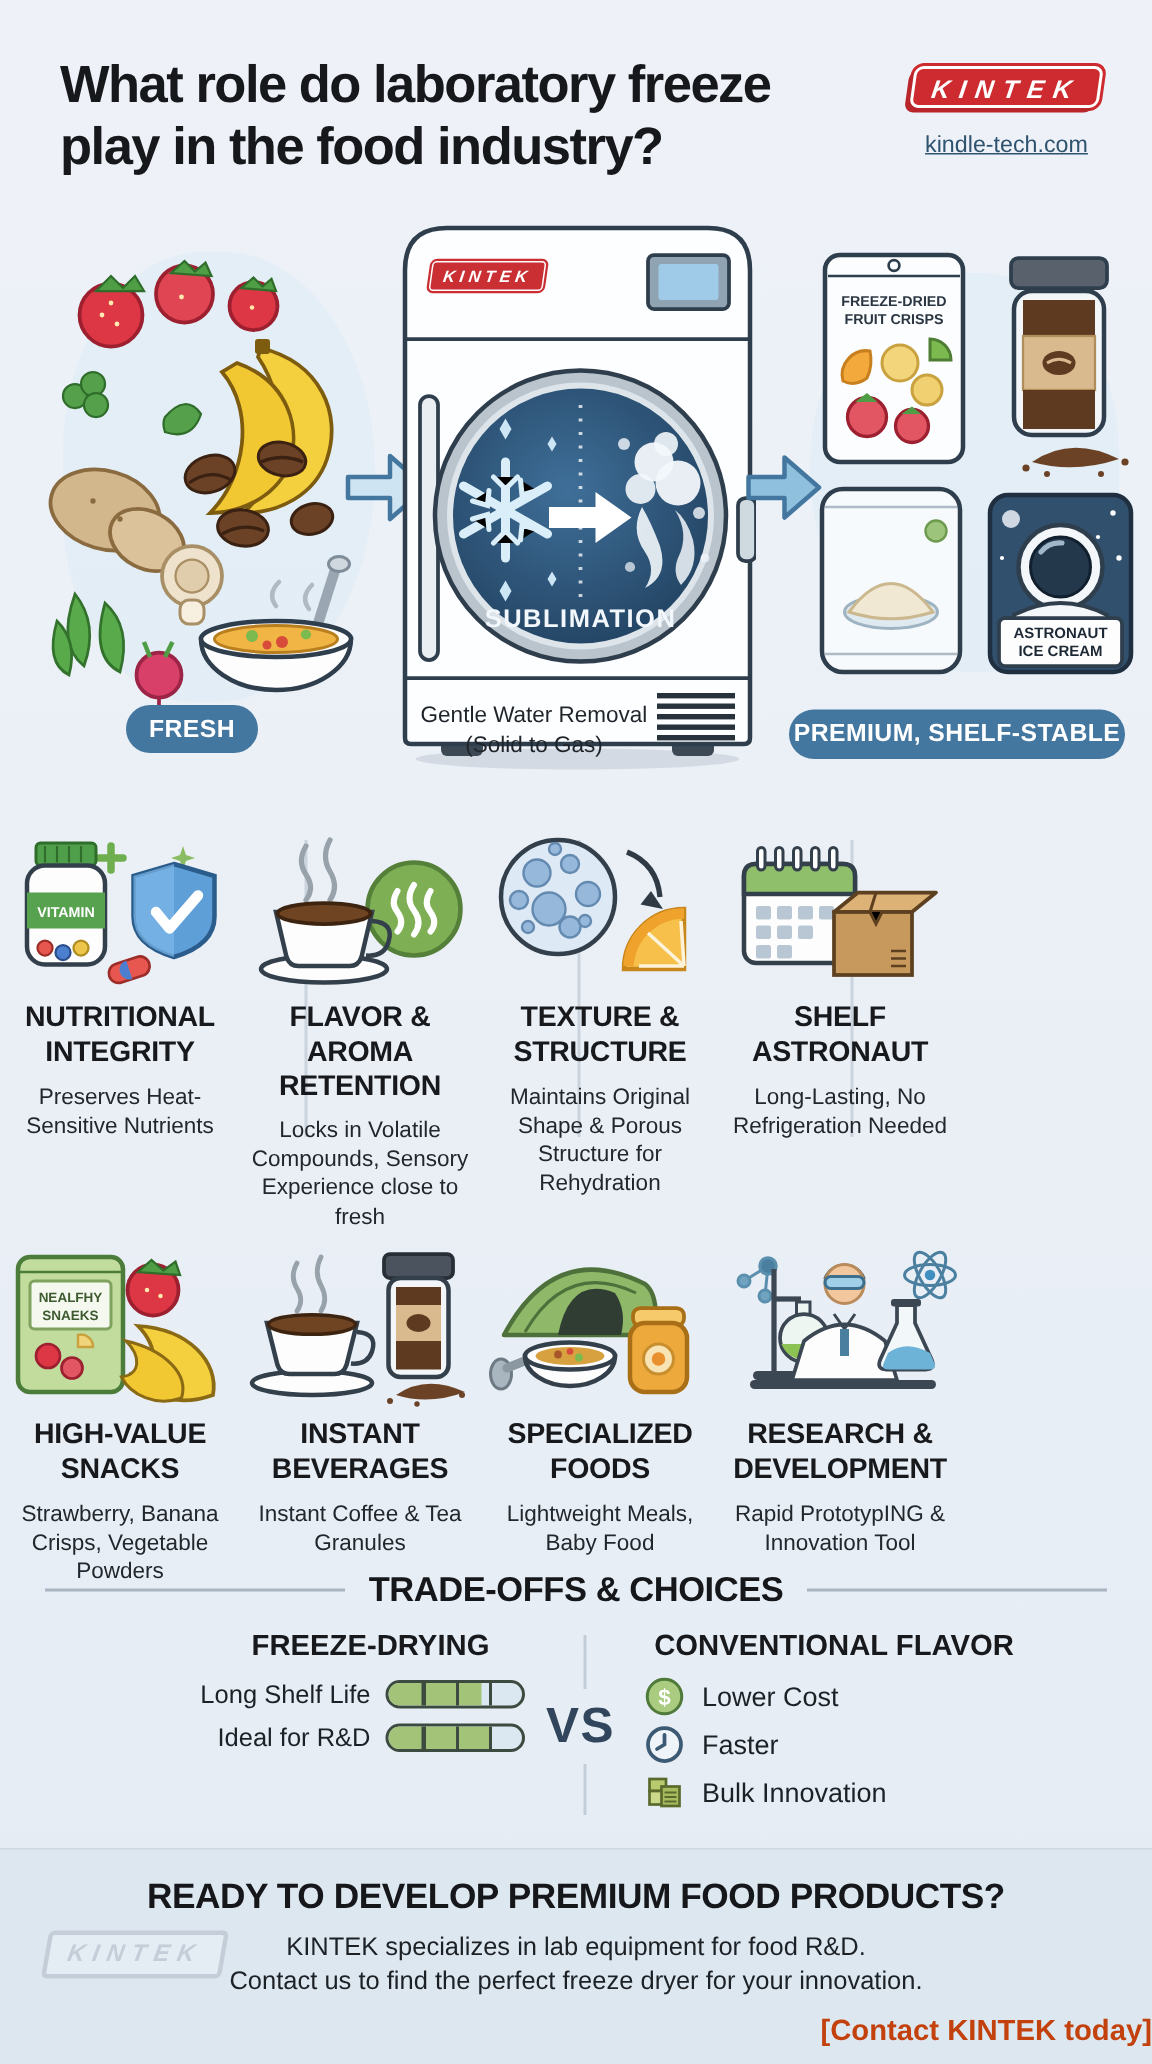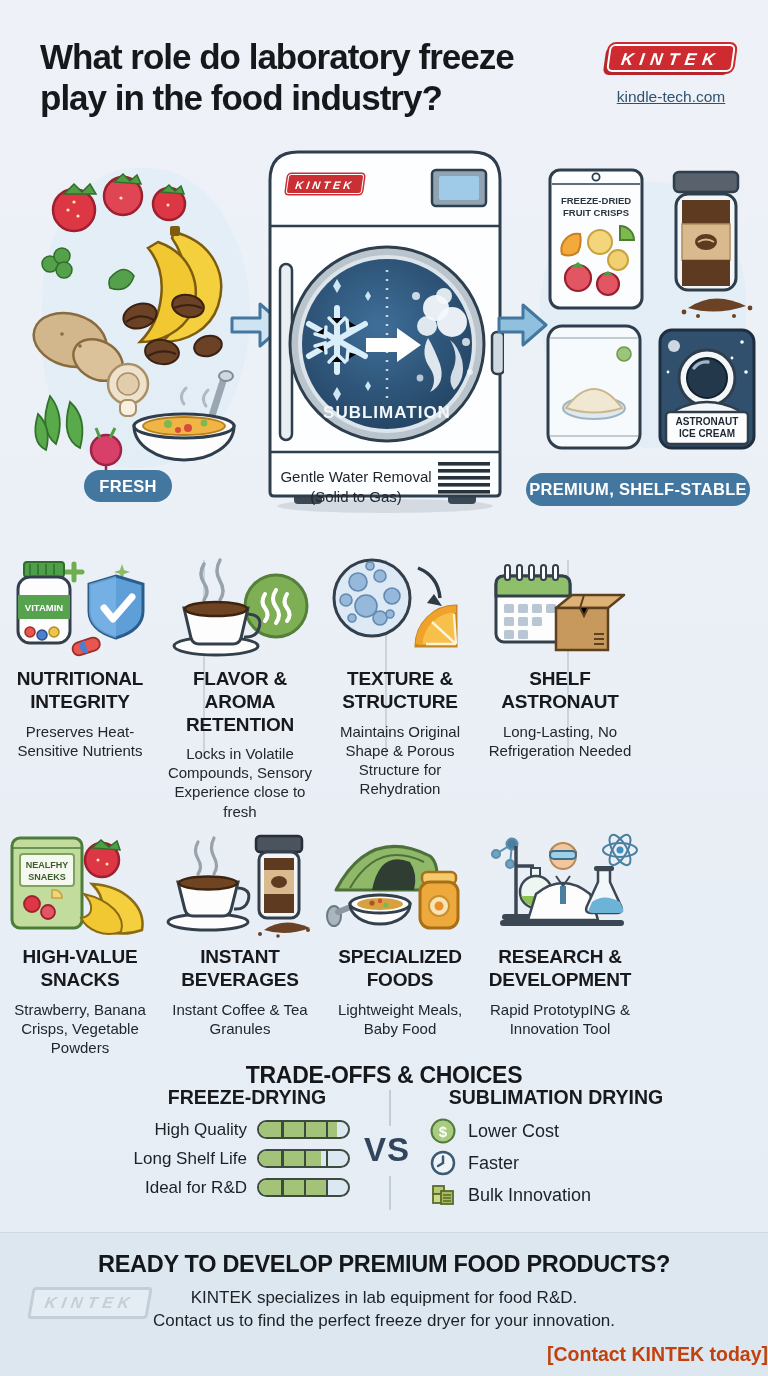--- a/index.html
+++ b/index.html
@@ -518,39 +518,30 @@
           <path d="M112,78 q12,-9 28,0 l3,7 q2,4 -4,4 l-26,0 q-6,0 -4,-4 z" fill="#6db3d8"></path>
           <rect x="114" y="42" width="20" height="5" rx="2" fill="#3c4754"></rect>
           <rect x="20" y="96" width="124" height="6" rx="3" fill="#3c4754"></rect>
         </svg>
       </div>
       <h3>RESEARCH &amp; DEVELOPMENT</h3>
       <p>Rapid PrototypING &amp; Innovation Tool</p>
     </div>
   </div>
 
-  <div class="sec-head" style="top:1046px;flex-direction:column;">
+  <div class="sec-head" style="top:1046px;">
     <div class="hline"></div>
     <span>TRADE-OFFS &amp; CHOICES</span>
     <div class="hline"></div>
   </div>
 
   <div class="fd-title">FREEZE-DRYING</div>
-  <div class="cd-title">SUBLIMATION DRYING</div>
+  <div class="cd-title">CONVENTIONAL FLAVOR</div>
 
   <div class="fd-rows">
-    <div class="fd-row">
-      <label>High Quality</label>
-      <div class="gauge">
-        <div class="gauge-fill" style="width: 88%;"></div>
-        <i class="g25"></i>
-          <i class="g50"></i>
-          <i class="g75"></i>
-      </div>
-    </div>
     <div class="fd-row">
       <label>Long Shelf Life</label>
       <div class="gauge">
         <div class="gauge-fill" style="width: 70%;"></div>
         <i class="g25"></i>
           <i class="g50"></i>
           <i class="g75"></i>
       </div>
     </div>
     <div class="fd-row">

